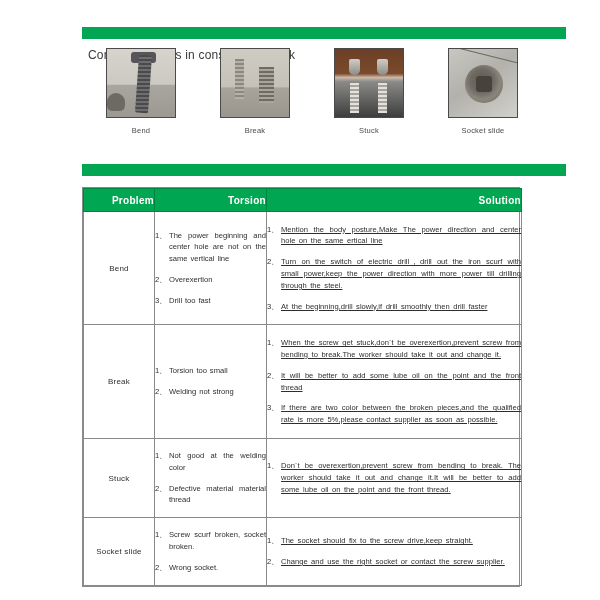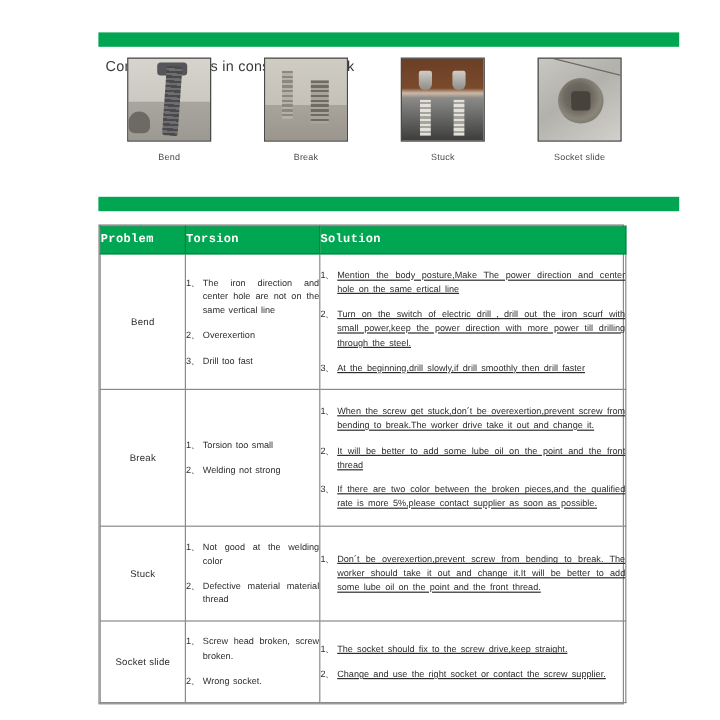--- a/index.html
+++ b/index.html
@@ -193,23 +193,22 @@
     vertical-align: middle;
     padding: 0;
   }
   table.fix-table thead th {
     background: #00a651;
     color: #ffffff;
     font-size: 10px;
     font-weight: bold;
     letter-spacing: 0.3px;
     height: 22px;
-    text-align: left;
+    text-align: right;
     border-color: #00843f;
-    font-family: Liberation Mono, monospace;
   }
   col.c-problem  { width: 71px; }
   col.c-reason   { width: 112px; }
   col.c-solution { width: 255px; }
 
   td.cell-problem {
     text-align: center;
     font-size: 8px;
     color: #2e2e2e;
     letter-spacing: 0.2px;
@@ -314,21 +313,21 @@
         <th>Solution</th>
       </tr>
     </thead>
     <tbody>
 
       <tr class="row-0">
         <td class="cell-problem">Bend</td>
         <td class="cell-reason">
           <div class="item">
             <span class="item-num">1、</span>
-            <span class="item-text">The iron direction and center hole are not on the same vertical line</span>
+            <span class="item-text">The power beginning and center hole are not on the same vertical line</span>
           </div>
           <div class="item">
             <span class="item-num">2、</span>
             <span class="item-text">Overexertion</span>
           </div>
           <div class="item">
             <span class="item-num">3、</span>
             <span class="item-text">Drill too fast</span>
           </div>
         </td>
@@ -356,21 +355,21 @@
             <span class="item-text">Torsion too small</span>
           </div>
           <div class="item">
             <span class="item-num">2、</span>
             <span class="item-text">Welding not strong</span>
           </div>
         </td>
         <td class="cell-solution">
           <div class="item">
             <span class="item-num">1、</span>
-            <span class="item-text">When the screw get stuck,don´t be overexertion,prevent screw from bending to break.The worker drive take it out and change it.</span>
+            <span class="item-text">When the screw get stuck,don´t be overexertion,prevent screw from bending to break.The worker should take it out and change it.</span>
           </div>
           <div class="item">
             <span class="item-num">2、</span>
             <span class="item-text">It will be better to add some lube oil on the point and the front thread</span>
           </div>
           <div class="item">
             <span class="item-num">3、</span>
             <span class="item-text">If there are two color between the broken pieces,and the qualified rate is more 5%,please contact supplier as soon as possible.</span>
           </div>
         </td>
@@ -394,21 +393,21 @@
             <span class="item-text">Don´t be overexertion,prevent screw from bending to break. The worker should take it out and change it.It will be better to add some lube oil on the point and the front thread.</span>
           </div>
         </td>
       </tr>
 
       <tr class="row-3">
         <td class="cell-problem">Socket slide</td>
         <td class="cell-reason">
           <div class="item">
             <span class="item-num">1、</span>
-            <span class="item-text">Screw head broken, screw broken.</span>
+            <span class="item-text">Screw scurf broken, socket broken.</span>
           </div>
           <div class="item">
             <span class="item-num">2、</span>
             <span class="item-text">Wrong socket.</span>
           </div>
         </td>
         <td class="cell-solution">
           <div class="item">
             <span class="item-num">1、</span>
             <span class="item-text">The socket should fix to the screw drive,keep straight.</span>

